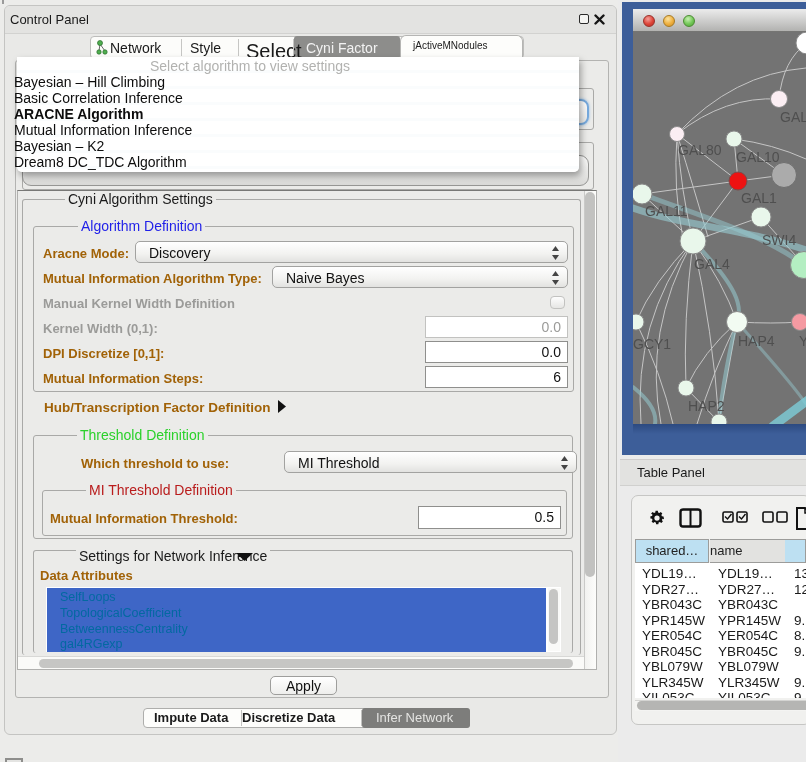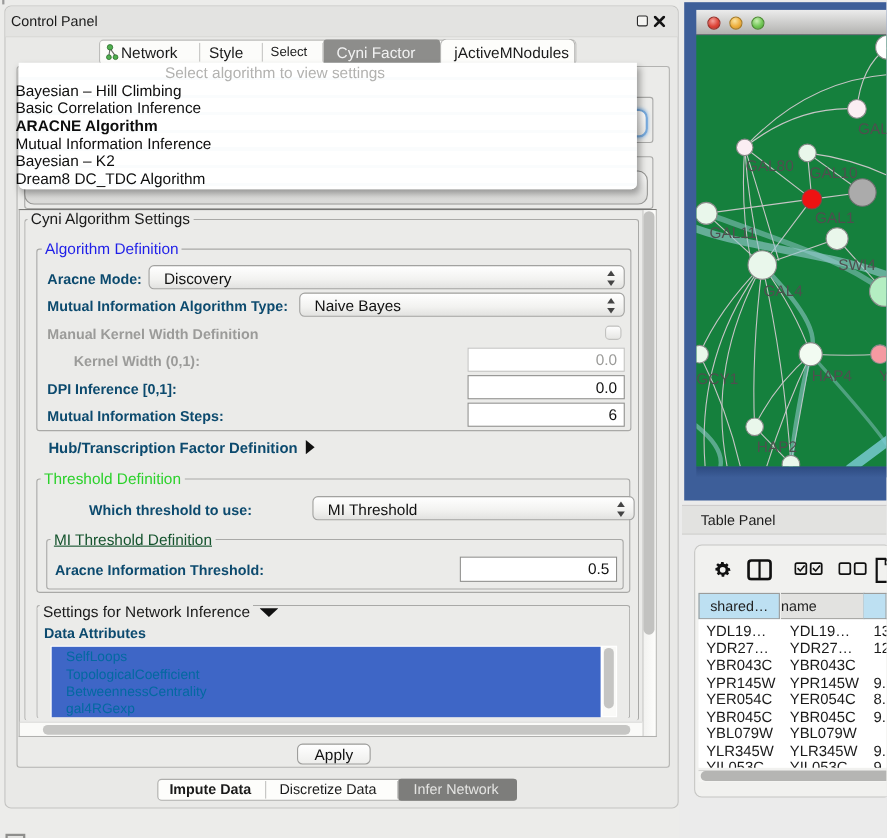--- a/index.html
+++ b/index.html
@@ -1,21 +1,21 @@
 <!DOCTYPE html>
 <html><head>
 <meta charset="utf-8">
 <style>
 * { margin:0; padding:0; box-sizing:border-box; }
 html,body { width:806px; height:762px; overflow:hidden; }
 body { position:relative; background:#ececea; font-family:"Liberation Sans",sans-serif; }
 .abs { position:absolute; }
 .grp { position:absolute; border:1px solid #a9a9a7; border-radius:3px; }
-.grpt { position:absolute; background:#ebebe9; padding:0 3px; font-size:14px; line-height:15px; }
-.lbl { position:absolute; font-size:13px; font-weight:bold; color:#0c4a6e; white-space:nowrap; }
+.grpt { position:absolute; background:#ebebe9; padding:0 3px; font-size:14px; line-height:15px;margin-left:40px; }
+.lbl { position:absolute; font-size:13px; font-weight:bold; color:#a16207; white-space:nowrap; }
 .combo { position:absolute; background:linear-gradient(#ffffff,#f2f2f0 60%,#e2e2e0); border:1px solid #a2a2a0; border-radius:5px; font-size:14px; color:#111; }
 .combo .ctext { position:absolute; left:13px; top:3px; white-space:nowrap; }
 .steppers { position:absolute; right:7px; top:3px; width:9px; }
 .inp { position:absolute; background:#fff; border:1px solid #8f8f8d; font-size:14px; color:#111; text-align:right; padding-right:6px; }
 </style>
 </head>
 <body>
 
 <div class="abs" style="left:4px;top:5px;width:613px;height:730px;background:#e9e9e7;border:1px solid #c4c4c2;border-radius:6px;"></div>
 <div class="abs" style="left:5px;top:6px;width:611px;height:28px;background:#e3e3e1;border-bottom:1px solid #d2d2d0;border-radius:5px 5px 0 0;"></div>
@@ -31,23 +31,23 @@
 <div class="abs" style="left:400px;top:35px;width:123px;height:24px;background:#fdfdfb;border:1px solid #b5b5b3;border-bottom:none;border-radius:6px 6px 0 0;"></div>
 <svg class="abs" style="left:96px;top:40px;" width="13" height="15">
   <line x1="4" y1="4" x2="3" y2="11" stroke="#6a6a6a" stroke-width="1"></line>
   <line x1="4" y1="4" x2="9" y2="11" stroke="#6a6a6a" stroke-width="1"></line>
   <circle cx="4" cy="3" r="2.5" fill="#4faf4f" stroke="#2a6a2a" stroke-width="0.7"></circle>
   <circle cx="3" cy="12" r="2.2" fill="#4faf4f" stroke="#2a6a2a" stroke-width="0.7"></circle>
   <circle cx="9" cy="12" r="2.2" fill="#4faf4f" stroke="#2a6a2a" stroke-width="0.7"></circle>
 </svg>
 <div class="abs" style="left:110px;top:40px;font-size:14px;color:#1a1a1a;">Network</div>
 <div class="abs" style="left:190px;top:40px;font-size:14px;color:#1a1a1a;">Style</div>
-<div class="abs" style="left:246px;top:40px;font-size:12px;color:#1a1a1a;">Select</div>
+<div class="abs" style="left:246px;top:40px;font-size:20px;color:#1a1a1a;">Select</div>
 <div class="abs" style="left:306px;top:40px;font-size:14px;color:#f2f2f2;">Cyni Factor</div>
-<div class="abs" style="left:413px;top:40px;font-size:14px;color:#1a1a1a;">jActiveMNodules</div>
+<div class="abs" style="left:413px;top:40px;font-size:10px;color:#1a1a1a;">jActiveMNodules</div>
 <div class="abs" style="left:181px;top:39px;width:1px;height:17px;background:#c6c6c4;"></div>
 <div class="abs" style="left:238px;top:39px;width:1px;height:17px;background:#c6c6c4;"></div>
 <div class="abs" style="left:293px;top:39px;width:1px;height:17px;background:#c6c6c4;"></div>
 
 <div class="abs" style="left:15px;top:60px;width:594px;height:638px;background:#ebebe9;border:1px solid #b3b3b1;border-radius:3px;"></div>
 
 <div class="grp" style="left:22px;top:88px;width:572px;height:42px;"></div>
 <div class="abs" style="left:30px;top:99px;width:559px;height:26px;border:2px solid #76a9dc;border-radius:8px;box-shadow:0 0 3px #8cb8e4;background:linear-gradient(#fff,#e8e8e6);"></div>
 <div class="grp" style="left:22px;top:142px;width:572px;height:48px;"></div>
 <div class="abs" style="left:22px;top:155px;width:567px;height:31px;border:1px solid #969694;border-radius:9px;background:linear-gradient(#fbfbfa,#d9d9d7);"></div>
@@ -73,45 +73,45 @@
 <div class="lbl" style="left:43px;top:271px;">Mutual Information Algorithm Type:</div>
 <div class="combo" style="left:272px;top:266px;width:296px;height:22px;">
     <span class="ctext">Naive Bayes</span>
   <svg class="steppers" width="9" height="16" viewBox="0 0 9 16">
       <path d="M4.5 1 L8 6 L1 6 Z" fill="#444"></path>
       <path d="M4.5 15 L8 10 L1 10 Z" fill="#444"></path>
     </svg>
 </div>
 <div class="lbl" style="left:43px;top:296px;color:#9b9b99;">Manual Kernel Width Definition</div>
 <div class="abs" style="left:550px;top:296px;width:15px;height:13px;border:1px solid #c2c2c0;border-radius:4px;background:linear-gradient(#fdfdfd,#e6e6e4);"></div>
-<div class="lbl" style="left:43px;top:321px;color:#9b9b99;margin-left:24px;">Kernel Width (0,1):</div>
+<div class="lbl" style="left:43px;top:321px;color:#9b9b99;">Kernel Width (0,1):</div>
 <div class="inp" style="left:425px;top:316px;width:143px;height:22px;border-color:#c2c2c0;color:#9b9b99;line-height:20px;">0.0</div>
-<div class="lbl" style="left:43px;top:346px;">DPI Inference [0,1]:</div>
+<div class="lbl" style="left:43px;top:346px;">DPI Discretize [0,1]:</div>
 <div class="inp" style="left:425px;top:341px;width:143px;height:22px;line-height:20px;">0.0</div>
 <div class="lbl" style="left:43px;top:371px;">Mutual Information Steps:</div>
 <div class="inp" style="left:425px;top:366px;width:143px;height:22px;line-height:20px;">6</div>
 
 <div class="lbl" style="left:44px;top:400px;font-size:13.5px;">Hub/Transcription Factor Definition</div>
 <svg class="abs" style="left:277px;top:400px;" width="10" height="13">
     <path d="M1 0 L9 6.5 L1 13 Z" fill="#111"></path>
   </svg>
 
 <div class="grp" style="left:33px;top:435px;width:540px;height:104px;"></div>
 <div class="grpt" style="left:37px;top:428px;color:#2bd12b;">Threshold Definition</div>
 <div class="lbl" style="left:81px;top:456px;">Which threshold to use:</div>
 <div class="combo" style="left:248px;top:451px;width:293px;height:22px;margin-left:36px;">
     <span class="ctext">MI Threshold</span>
   <svg class="steppers" width="9" height="16" viewBox="0 0 9 16">
       <path d="M4.5 1 L8 6 L1 6 Z" fill="#444"></path>
       <path d="M4.5 15 L8 10 L1 10 Z" fill="#444"></path>
     </svg>
 </div>
 <div class="grp" style="left:42px;top:490px;width:525px;height:46px;"></div>
-<div class="grpt" style="left:46px;top:483px;color:#14532d;text-decoration:underline;">MI Threshold Definition</div>
-<div class="lbl" style="left:50px;top:511px;">Aracne Information Threshold:</div>
+<div class="grpt" style="left:46px;top:483px;color:#b91c1c;">MI Threshold Definition</div>
+<div class="lbl" style="left:50px;top:511px;">Mutual Information Threshold:</div>
 <div class="inp" style="left:418px;top:506px;width:143px;height:23px;line-height:21px;">0.5</div>
 
 <div class="grp" style="left:33px;top:550px;width:540px;height:103px;border-bottom:none;"></div>
 <div class="grpt" style="left:36px;top:549px;font-weight:normal;color:#1a1a1a;">Settings for Network Inference</div>
 <svg class="abs" style="left:236px;top:552px;" width="17" height="10">
     <path d="M0 1 L17 1 L8.5 9 Z" fill="#111"></path>
   </svg>
 <div class="lbl" style="left:40px;top:568px;">Data Attributes</div>
 <div class="abs" style="left:46px;top:587px;width:515px;height:65px;background:#fff;"></div>
 <div class="abs" style="left:47px;top:588px;width:499px;height:64px;background:#3e66c6;"></div>
@@ -120,40 +120,40 @@
 <div class="abs" style="left:549px;top:589px;width:9px;height:55px;background:#c5c5c3;border-radius:4.5px;"></div>
 
 <div class="abs" style="left:18px;top:656px;width:566px;height:13px;background:#fafaf8;border-top:1px solid #d8d8d6;"></div>
 <div class="abs" style="left:39px;top:659px;width:534px;height:9px;background:#c6c6c4;border-radius:4.5px;"></div>
 
 <div class="abs" style="left:270px;top:676px;width:67px;height:19px;background:linear-gradient(#ffffff,#eeeeec);border:1px solid #9e9e9c;border-radius:5px;text-align:center;font-size:14px;color:#111;line-height:18px;">Apply</div>
 
 <div class="abs" style="left:143px;top:708px;width:327px;height:20px;background:#fdfdfb;border:1px solid #aeaeac;border-radius:4px;"></div>
 <div class="abs" style="left:362px;top:708px;width:108px;height:20px;background:#7d7d7b;border-radius:3px;"></div>
 <div class="abs" style="left:154px;top:710px;font-size:13px;font-weight:bold;color:#1a1a1a;">Impute Data</div>
-<div class="abs" style="left:254px;top:710px;font-size:13px;font-weight:normal;color:#1a1a1a;">Discretize Data</div>
+<div class="abs" style="left:242px;top:710px;font-size:13px;font-weight:bold;color:#1a1a1a;">Discretize Data</div>
 <div class="abs" style="left:376px;top:710px;font-size:13px;color:#e4e4e2;">Infer Network</div>
 <div class="abs" style="left:241px;top:710px;width:1px;height:16px;background:#c2c2c0;"></div>
 <div class="abs" style="left:361px;top:710px;width:1px;height:16px;background:#c2c2c0;"></div>
 
 <div class="abs" style="left:5px;top:758px;width:18px;height:10px;border:2px solid #8e8e8c;background:#e4e4e2;"></div>
 
 <div class="abs" style="left:17px;top:57px;width:562px;height:115px;background:repeating-linear-gradient(#ffffff 0px,#ffffff 13px,#fafcfd 13px,#fafcfd 16px);border-radius:0 0 5px 5px;box-shadow:2px 4px 7px rgba(0,0,0,0.35);"></div>
 <div class="abs" style="left:17px;top:58px;width:466px;text-align:center;font-size:14px;color:#b2b2b0;">Select algorithm to view settings</div>
 <div class="abs" style="left:14px;top:74px;font-size:14px;color:#0d0d0d;line-height:16px;">Bayesian – Hill Climbing<br>Basic Correlation Inference<br><b>ARACNE Algorithm</b><br>Mutual Information Inference<br>Bayesian – K2<br>Dream8 DC_TDC Algorithm</div>
 
 <div class="abs" style="left:618px;top:0;width:188px;height:762px;background:#ebebeb;"></div>
 
 <div class="abs" style="left:622px;top:2px;width:184px;height:453px;background:#3d5e99;"></div>
 <div class="abs" style="left:633px;top:424px;width:173px;height:10px;background:linear-gradient(#2c4a80,#3d5e99);"></div>
 <div class="abs" style="left:633px;top:9px;width:173px;height:23px;background:linear-gradient(#ececec,#b2b2b0);border-bottom:1px solid #757573;"></div>
 <div class="abs" style="left:643px;top:15px;width:12px;height:12px;border-radius:50%;background:radial-gradient(circle at 40% 30%,#f4a09a,#dd4438 55%,#b72f26);border:0.5px solid #99302a;"></div>
 <div class="abs" style="left:663px;top:15px;width:12px;height:12px;border-radius:50%;background:radial-gradient(circle at 40% 30%,#fbe3a0,#eeaf3e 55%,#cd8d2a);border:0.5px solid #a87b24;"></div>
 <div class="abs" style="left:683px;top:15px;width:12px;height:12px;border-radius:50%;background:radial-gradient(circle at 40% 30%,#c8f0b2,#72c757 55%,#51a339);border:0.5px solid #4c8c33;"></div>
-<div class="abs" style="left:633px;top:32px;width:173px;height:392px;background:#15803d;overflow:hidden;">
+<div class="abs" style="left:633px;top:32px;width:173px;height:392px;background:#737373;overflow:hidden;">
 <svg width="173" height="392" style="position:absolute;left:0;top:0;">
   <g fill="none" stroke="#c5c5c5" stroke-width="1">
     <path d="M146 67 Q150 28 174 11"></path>
     <path d="M44 102 Q92 64 146 67"></path>
     <path d="M44 102 Q100 42 173 36"></path>
     <path d="M101 107 Q140 112 173 127"></path>
     <path d="M105 149 L151 143"></path>
     <path d="M105 149 L44 102"></path>
     <path d="M105 149 L101 107"></path>
     <path d="M105 149 L60 209"></path>

